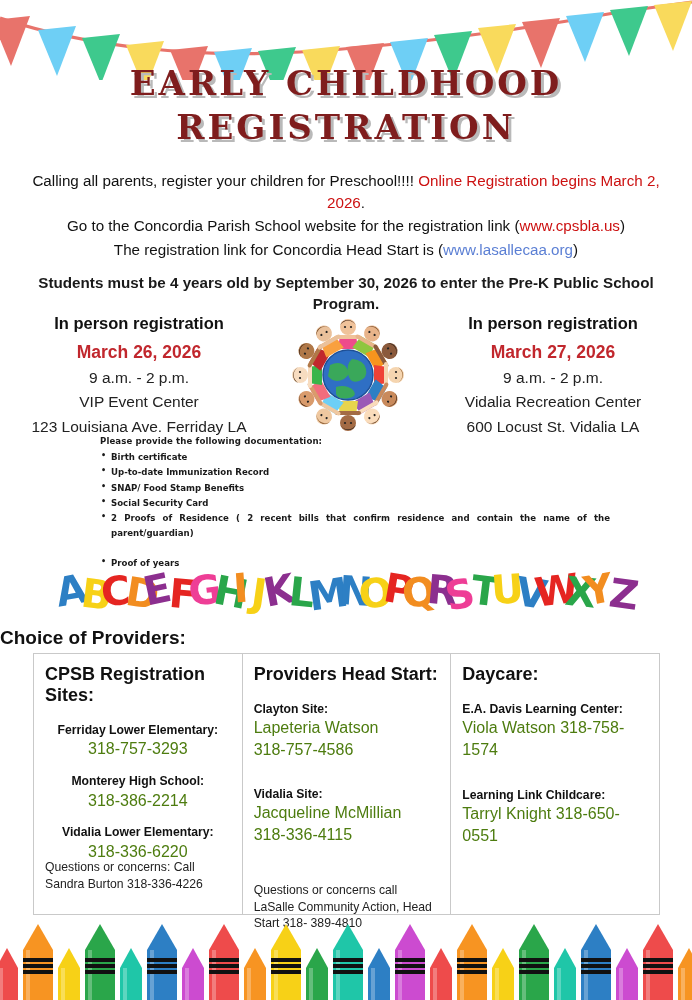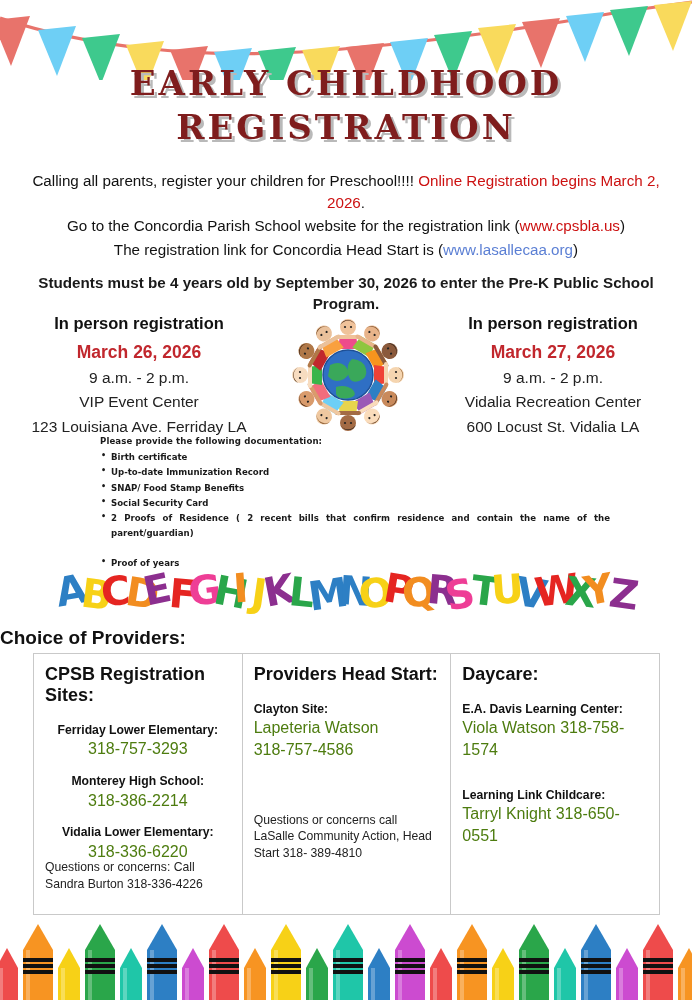--- a/index.html
+++ b/index.html
@@ -324,20 +324,25 @@
       <div class="pnote">Questions or concerns: Call Sandra Burton 318-336-4226</div>
     </div>
     <div class="pcol col2">
       <div class="ch">Providers Head Start:</div>
       <div class="pent">
         <div class="pname">Clayton Site:</div>
         <div class="pdet"> Lapeteria Watson</div>
         <div class="pdet">318-757-4586</div>
       </div>
       <div class="gap"></div>
+      <div class="pent">
+        <div class="pname">Vidalia Site:</div>
+        <div class="pdet">Jacqueline McMillian</div>
+        <div class="pdet">318-336-4115</div>
+      </div>
       <div class="gap"></div>
       <div class="pnote">Questions or concerns call LaSalle Community Action, Head Start 318- 389-4810</div>
     </div>
     <div class="pcol col3">
       <div class="ch">Daycare:</div>
       <div class="pent">
         <div class="pname">E.A. Davis Learning Center:</div>
         <div class="pdet">Viola Watson 318-758-1574</div>
       </div>
       <div class="pent">

